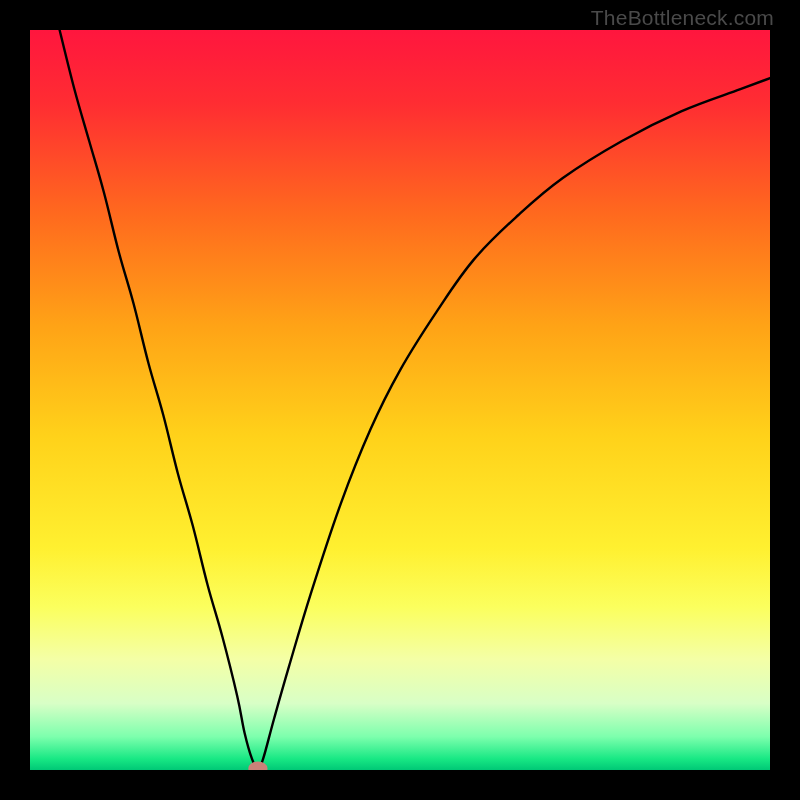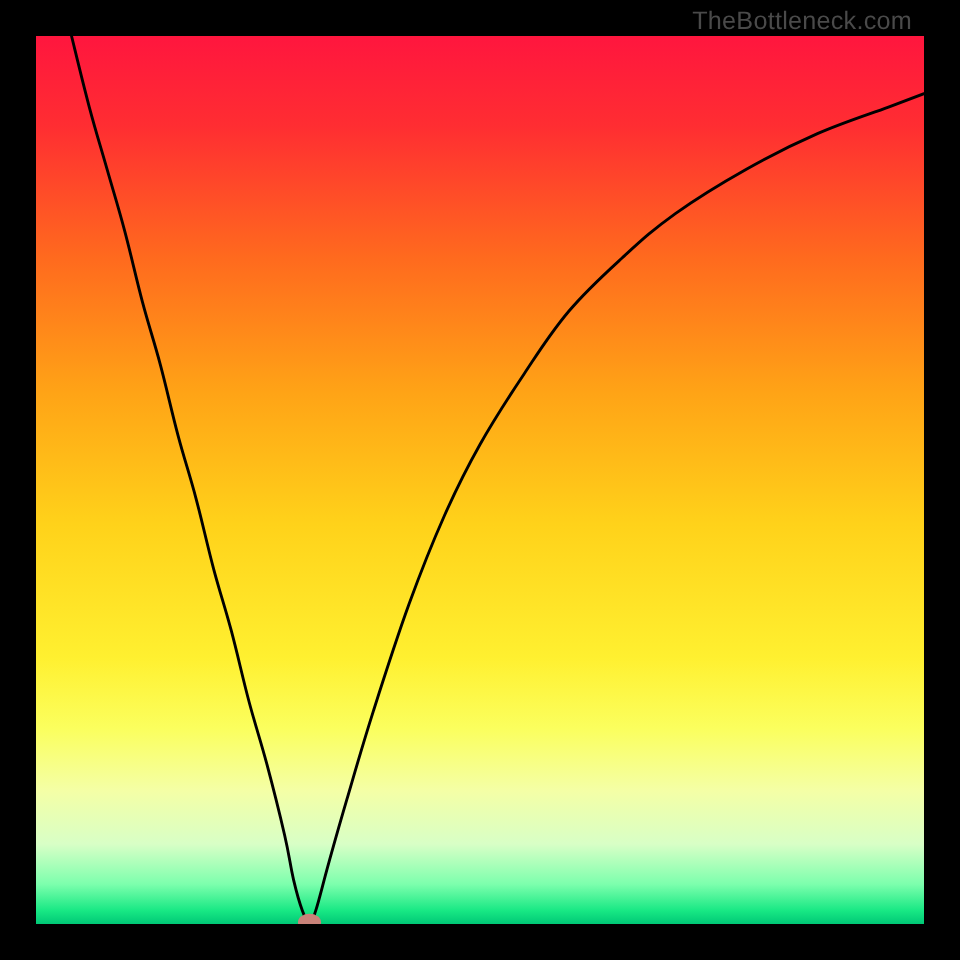--- a/index.html
+++ b/index.html
@@ -22,21 +22,21 @@
   .plot-area {
     position: absolute;
     left: 0;
     top: 0;
     width: 740px;
     height: 740px;
   }
   .watermark {
     position: absolute;
     top: 6px;
-    right: 40px;
+    right: 26px;
     color: #4a4a4a;
     font-size: 21px;
     font-weight: 500;
     letter-spacing: 0.2px;
   }
 </style>
 </head>
 <body>
 
 <div class="watermark">TheBottleneck.com</div>

